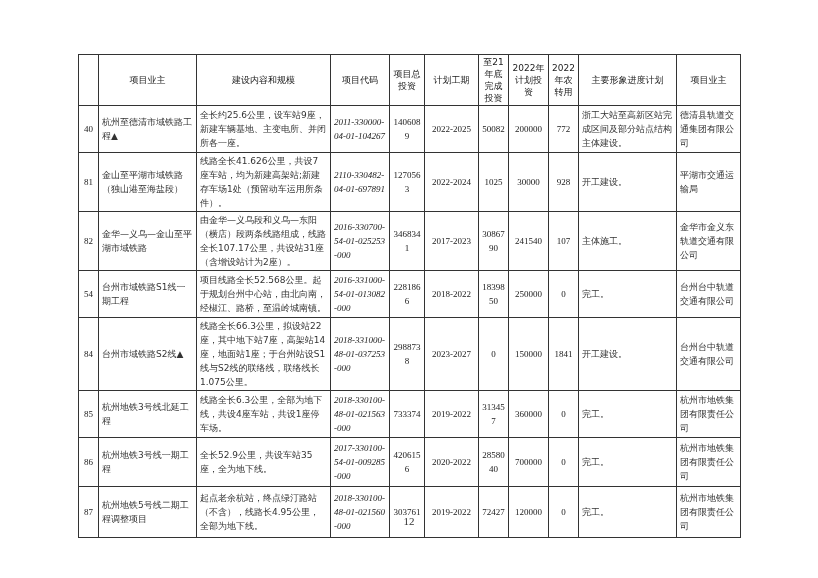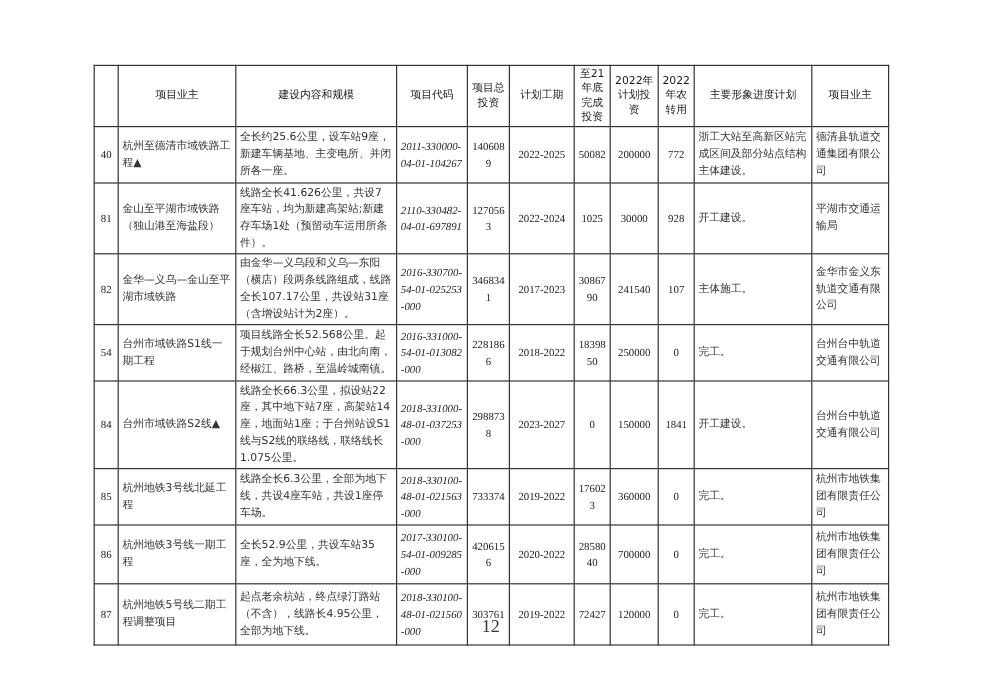--- a/index.html
+++ b/index.html
@@ -7,21 +7,21 @@
          font-family: "DejaVu Serif", "Liberation Serif", serif; color: #1a1a1a; }
   .page { position: absolute; left: 0; top: 0; width: 818px; height: 578px; background: #fff; }
   table.proj { position: absolute; left: 78px; top: 54px; border-collapse: collapse; table-layout: fixed; width: 662px; }
   table.proj td, table.proj th { border: 1px solid #333; padding: 1px 3px; vertical-align: middle;
       font-size: 9px; line-height: 14px; font-weight: normal; overflow: hidden; word-break: break-all; }
   table.proj th { text-align: center; height: 40px; line-height: 12px; font-family: "DejaVu Sans", "Liberation Sans", sans-serif; font-size: 9px; }
   td.num, td.seq { text-align: center; font-family: "Liberation Serif", serif; font-size: 9.5px; }
   td.code { font-family: "Liberation Serif", serif; font-size: 9.5px; line-height: 15px; padding-left: 2px; padding-right: 1px; font-style: italic; }
   td.txt { font-family: "DejaVu Sans", "Liberation Sans", sans-serif; font-size: 8.5px; color: #333; }
   .page-num { position: absolute; left: 400px; top: 515px; width: 18px; text-align: center;
-      font-family: "Liberation Serif", serif; font-size: 15px; color: #333; }
+      font-family: "Liberation Serif", serif; font-size: 11px; color: #333; }
 </style>
 </head>
 <body>
 
 <div class="page">
   <table class="proj">
     <colgroup>
       <col style="width:20px">
       <col style="width:98px">
       <col style="width:134px">
@@ -115,21 +115,21 @@
         <td class="txt">开工建设。</td>
         <td class="txt">台州台中轨道交通有限公司</td>
       </tr>
       <tr style="height:47px">
         <td class="seq">85</td>
         <td class="txt">杭州地铁3号线北延工程</td>
         <td class="txt">线路全长6.3公里，全部为地下线，共设4座车站，共设1座停车场。</td>
         <td class="code">2018-330100-48-01-021563-000</td>
         <td class="num">733374</td>
         <td class="num">2019-2022</td>
-        <td class="num">176023</td>
+        <td class="num">313457</td>
         <td class="num">360000</td>
         <td class="num">0</td>
         <td class="txt">完工。</td>
         <td class="txt">杭州市地铁集团有限责任公司</td>
       </tr>
       <tr style="height:49px">
         <td class="seq">86</td>
         <td class="txt">杭州地铁3号线一期工程</td>
         <td class="txt">全长52.9公里，共设车站35座，全为地下线。</td>
         <td class="code">2017-330100-54-01-009285-000</td>

